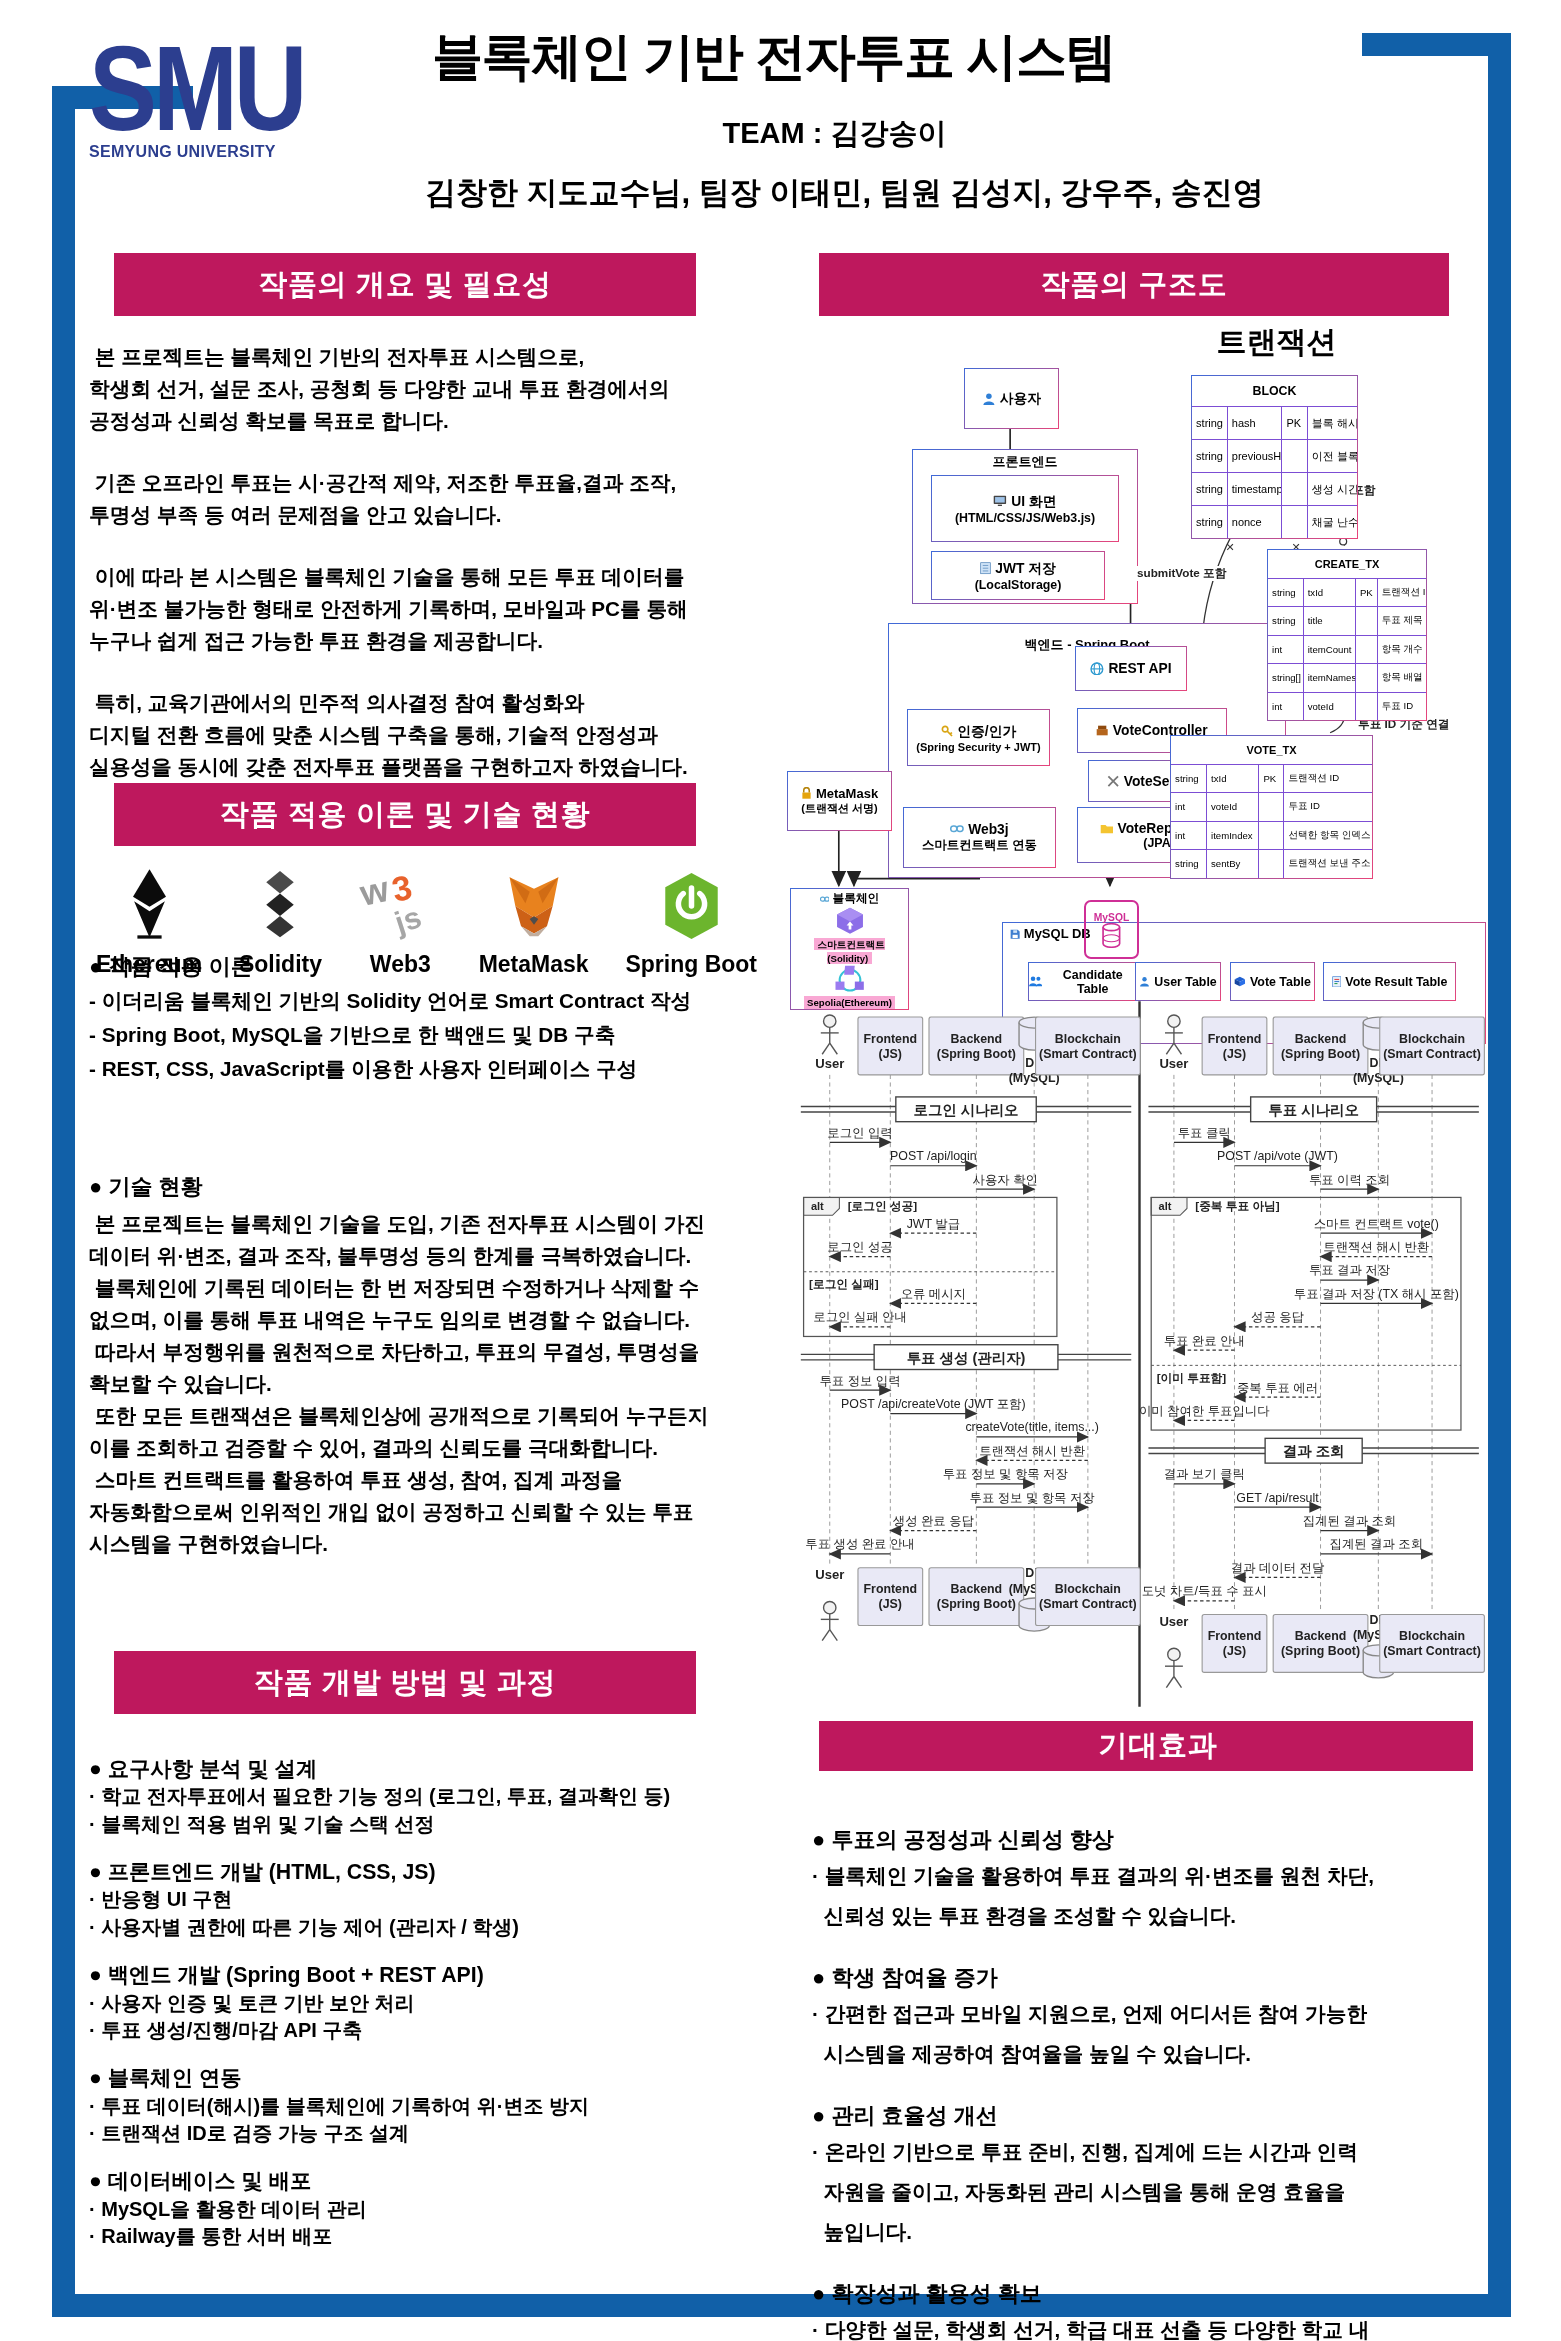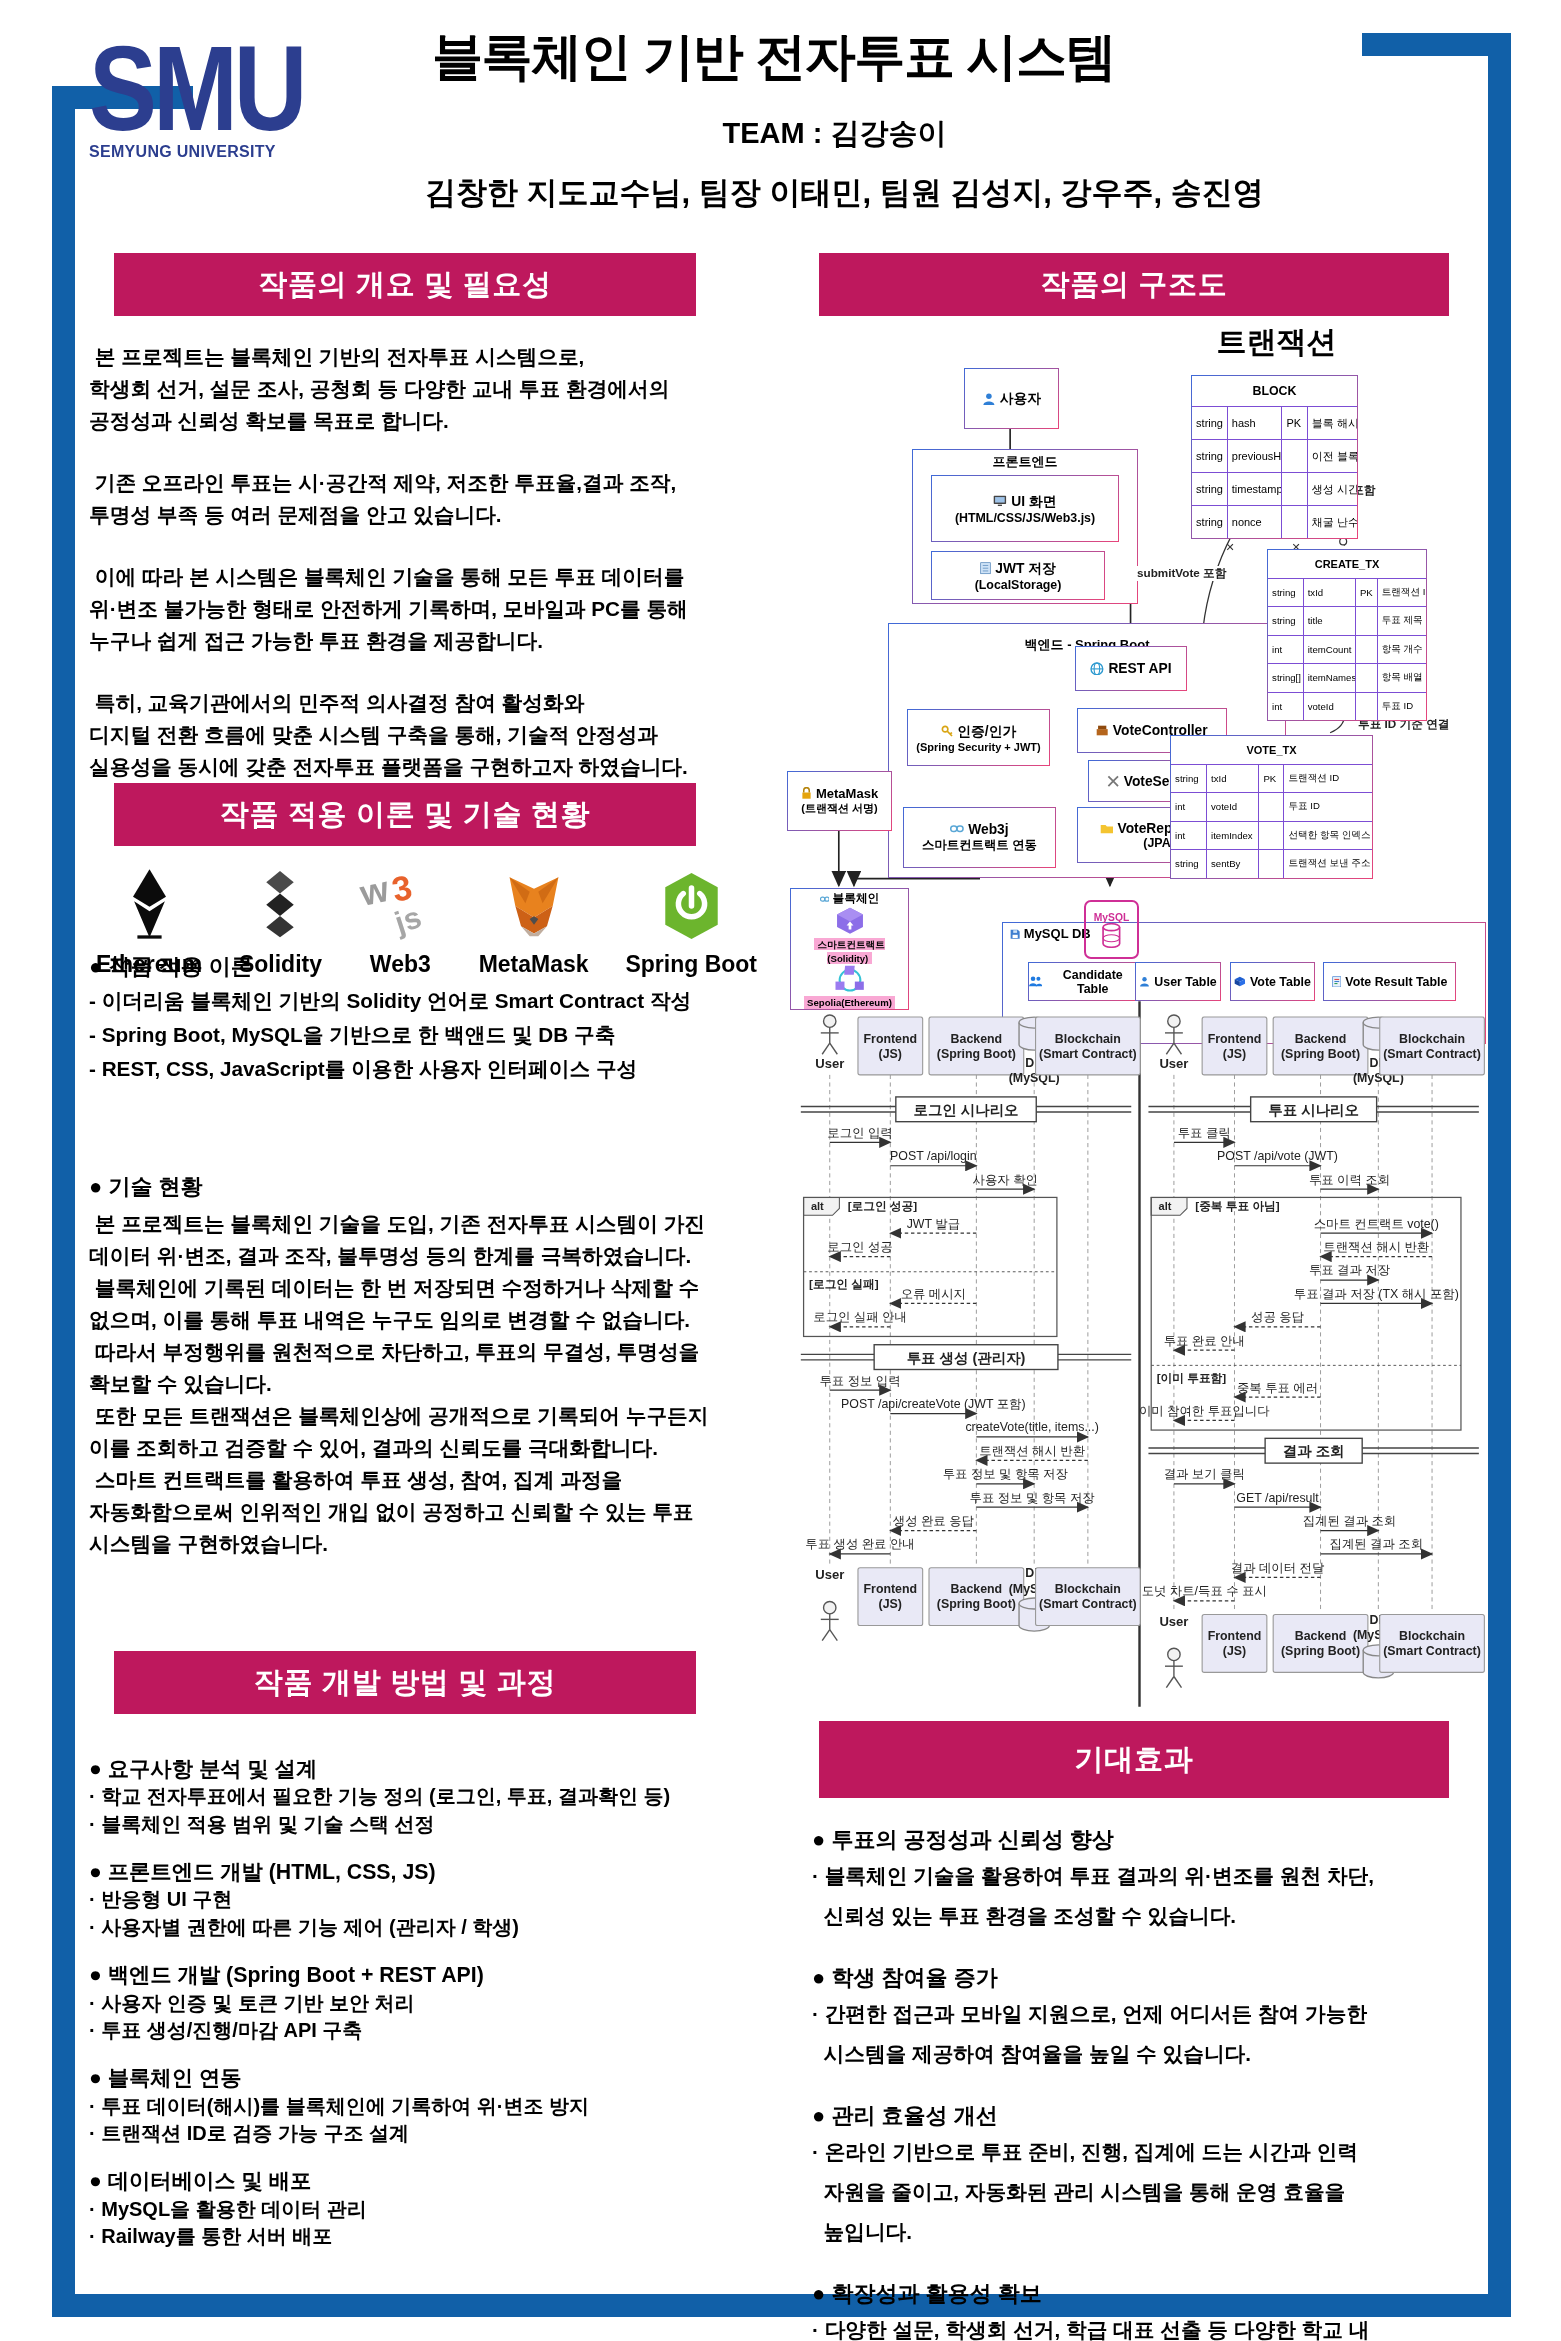--- a/index.html
+++ b/index.html
@@ -713,21 +713,21 @@
         </g>
         <rect x="2004" y="1478" width="152" height="84" rx="3" fill="#e9e9f6" stroke="#999" stroke-width="1.6"></rect>
         <text x="2080" y="1515" font-size="18" font-weight="600" text-anchor="middle" fill="#222">Blockchain</text>
         <text x="2080" y="1537" font-size="18" font-weight="600" text-anchor="middle" fill="#222">(Smart Contract)</text>
         <rect x="2004" y="2346" width="152" height="84" rx="3" fill="#e9e9f6" stroke="#999" stroke-width="1.6"></rect>
         <text x="2080" y="2383" font-size="18" font-weight="600" text-anchor="middle" fill="#222">Blockchain</text>
         <text x="2080" y="2405" font-size="18" font-weight="600" text-anchor="middle" fill="#222">(Smart Contract)</text>
       </g>
   </svg>
 
-  <div class="abs hdrbar" style="left:819px;top:1721px;width:630px;height:77px;">기대효과</div>
+  <div class="abs hdrbar" style="left:819px;top:1721px;width:630px;height:50px;padding-left:24px;">기대효과</div>
   <div class="abs" id="effects-groups" style="left:812px;top:1798px;width:668px;">
       <div>
         <div class="eghead">● 투표의 공정성과 신뢰성 향상</div>
         <div class="egbody ml">· 블록체인 기술을 활용하여 투표 결과의 위·변조를 원천 차단,
   신뢰성 있는 투표 환경을 조성할 수 있습니다.</div>
       </div>
       <div>
         <div class="eghead">● 학생 참여율 증가</div>
         <div class="egbody ml">· 간편한 접근과 모바일 지원으로, 언제 어디서든 참여 가능한
   시스템을 제공하여 참여율을 높일 수 있습니다.</div>

